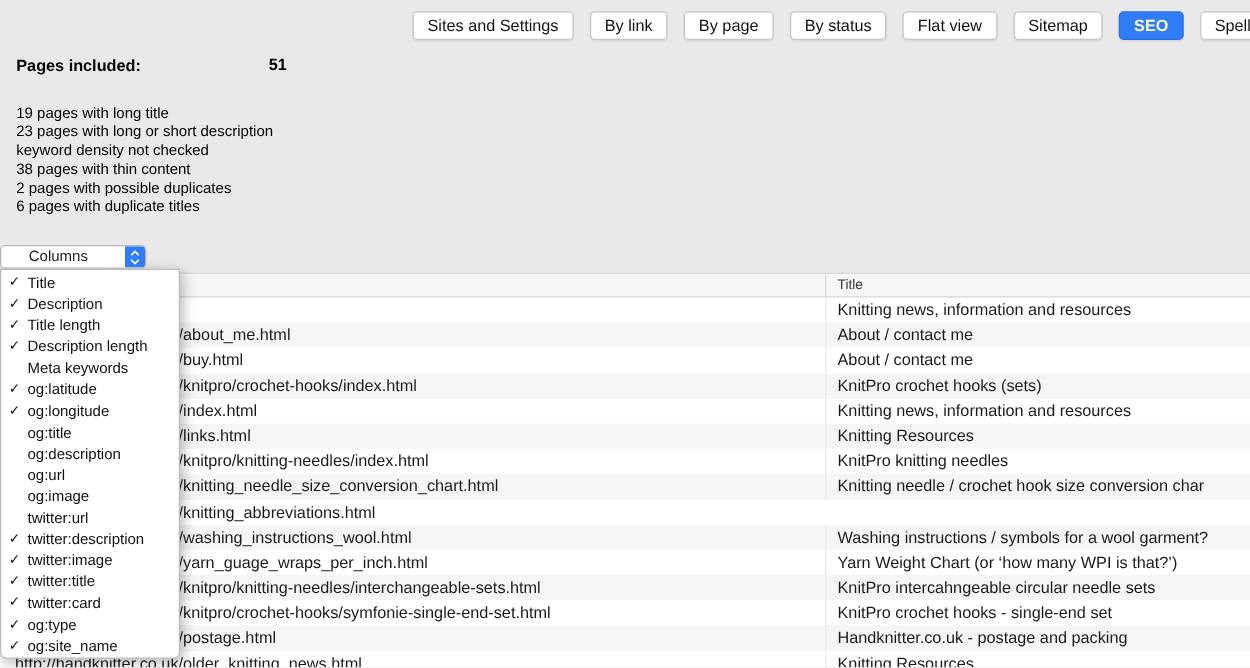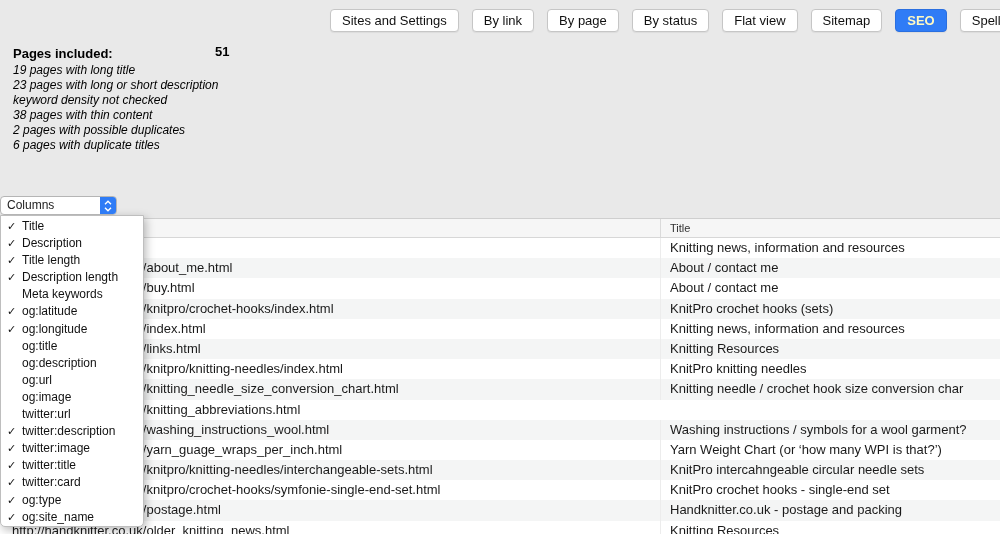--- a/index.html
+++ b/index.html
@@ -13,21 +13,21 @@
   .tab-btn { font-family:"Liberation Sans", sans-serif; font-size:13px; background:#fff;
              border:1px solid #c6c6c6; border-radius:4px; padding:3px 11px; height:23px;
              color:#111; white-space:nowrap; box-shadow:0 1px 1px rgba(0,0,0,0.06); }
   .tab-btn.selected { background:var(--accent); border-color:#2a6fe0; color:#fef9c3;font-weight:bold; }
 
   
   .summary { position:absolute; left:13px; top:44px; width:410px; color:#000; }
   .summary-head { position:relative; height:18px; }
   .summary-label { font-size:13px; font-weight:bold; }
   .summary-count { position:absolute; left:202px; top:0; font-size:13px; font-weight:bold; }
-  .summary-lines { margin-top:1px;font-style:italic; }
+  .summary-lines { margin-top:21px; }
   .summary-line { font-size:12px; line-height:15px; }
 
   
   .action-buttons { position:absolute; left:430px; top:69px; display:flex; flex-direction:column; gap:11px; }
   .push-btn { width:108px; height:19px; font-family:"Liberation Sans", sans-serif; font-size:12px;
               background:#fff; border:1px solid #b9b9b9; border-radius:4px; color:#222;
               box-shadow:0 1px 1px rgba(0,0,0,0.05); }
 
   
   .view-tabs { position:absolute; left:540px; top:163px; display:flex; gap:3px; }
@@ -42,21 +42,21 @@
   .tr { display:flex; height:20.2px; }
   .tbody .tr:nth-child(even) { background:#f4f5f5; }
   .td { font-size:13px; line-height:20px; white-space:nowrap; overflow:hidden; color:#1a1a1a; }
   .td-url { width:660px; padding-left:12px; }
   .td-title { flex:1; padding-left:9px; border-left:1px solid #ececec; }
 
   
   .popup-button { position:absolute; left:0; top:196px; width:117px; height:19px; display:flex;
                   align-items:stretch; background:#fff; border:1px solid #b5b5b5; border-radius:4px;
                   overflow:hidden; z-index:11; }
-  .popup-label { flex:1; font-size:12px; line-height:17px; padding-left:6px; color:#222; }
+  .popup-label { flex:1; font-size:12px; line-height:17px; padding-left:6px; color:#222;margin-left:16px; }
   .popup-arrows { width:16px; background:var(--accent); display:flex; align-items:center; justify-content:center; }
 
   
   .menu { position:absolute; left:0; top:215px; width:144px; height:312px; background:#fff;
           border:1px solid #bebebe; border-radius:0 0 5px 5px; box-shadow:2px 3px 10px rgba(0,0,0,0.28);
           z-index:10; padding-top:2px; }
   .menu-item { position:relative; height:17.1px; padding-left:21px; font-size:12px; line-height:17px; color:#111; white-space:nowrap; }
   .check { position:absolute; left:6px; top:0; width:12px; font-size:11px; line-height:17px; color:#111; }
 </style>
 </head>

